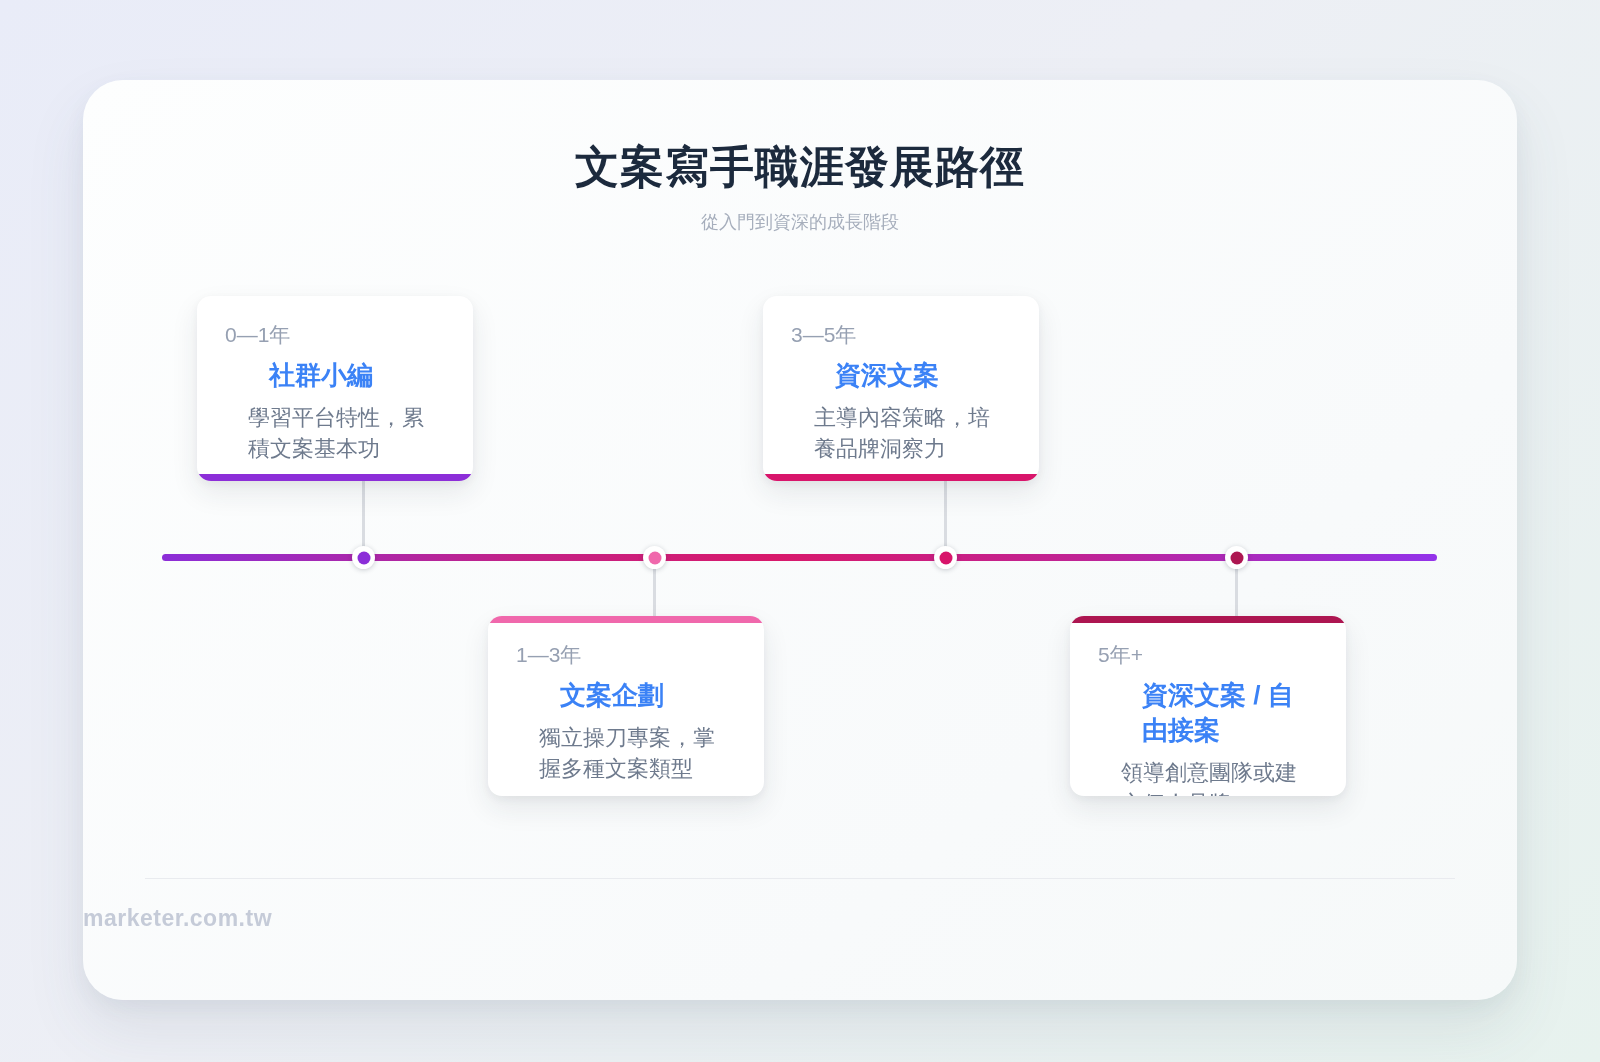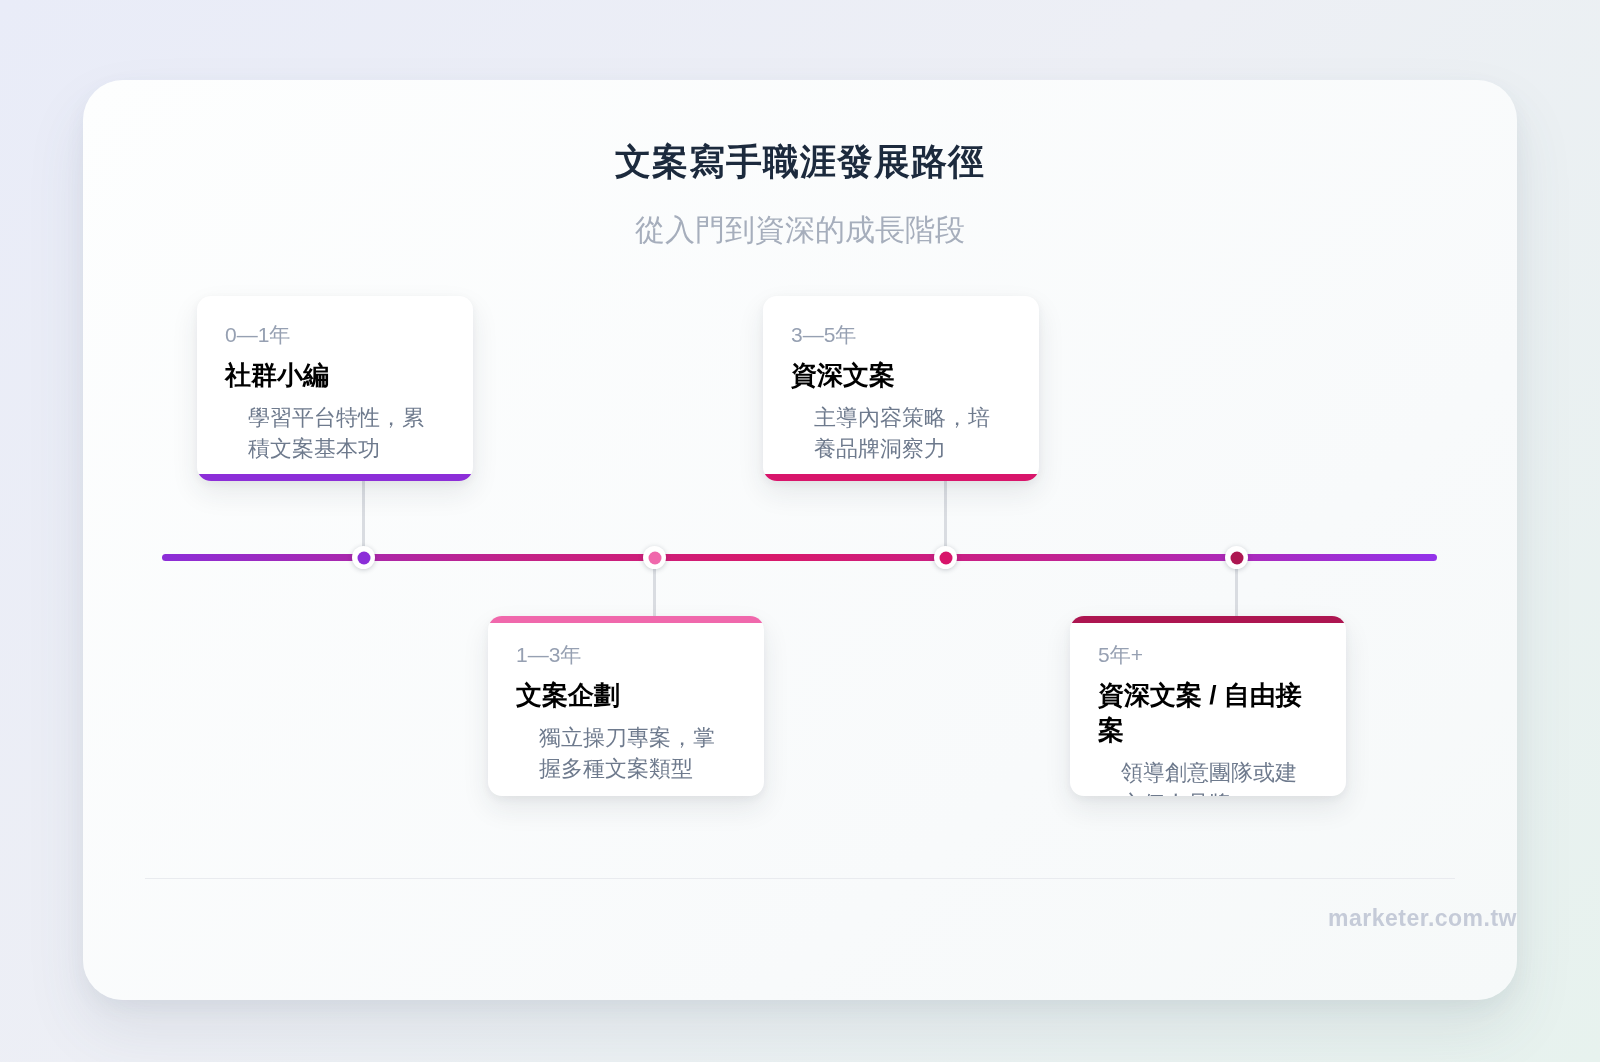--- a/index.html
+++ b/index.html
@@ -15,30 +15,30 @@
     left: 83px; top: 80px;
     width: 1434px; height: 920px;
     background: linear-gradient(140deg, #FDFEFE 0%, #F8FAFB 70%, #F6F9F9 100%);
     border-radius: 40px;
     box-shadow: 0 30px 60px rgba(71, 85, 105, 0.10), 0 8px 20px rgba(71, 85, 105, 0.06);
   }
   .title {
     position: absolute;
     left: 0; right: 0; top: 58px;
     text-align: center;
-    font-size: 36px;
+    font-size: 44px;
     font-weight: 700;
     letter-spacing: 1px;
     color: #1C2A3D;
   }
   .subtitle {
     position: absolute;
     left: 0; right: 0; top: 130px;
     text-align: center;
-    font-size: 30px;
+    font-size: 18px;
     font-weight: 400;
     color: #A6AEBC;
   }
   .stage-card {
     position: absolute;
     width: 276px;
     background: #FFFFFF;
     border-radius: 14px;
     box-shadow: 0 12px 28px rgba(30, 41, 59, 0.09), 0 3px 8px rgba(30, 41, 59, 0.05);
     overflow: hidden;
@@ -58,22 +58,23 @@
   .stage-card.below .accent-bar { top: 0; }
   .period {
     font-size: 21px;
     font-weight: 500;
     color: #96A0B2;
     margin-bottom: 9px;
   }
   .stage-name {
     font-size: 26px;
     font-weight: 700;
-    color: #000000;
+    color: #3b82f6;
     margin-bottom: 9px;
+    margin-left: 44px;
   }
   .stage-desc {
     font-size: 22px;
     font-weight: 400;
     color: #6E7A8D;
     line-height: 31px;
     margin-left: 23px;
   }
   .connector {
     position: absolute;
@@ -110,21 +111,21 @@
   }
   .footer-divider {
     position: absolute;
     left: 62px; top: 798px;
     width: 1310px; height: 1px;
     background: #E9EBEF;
   }
   .footer-domain {
     position: absolute;
     left: 0; right: 0; top: 825px;
-    text-align: right;
+    text-align: left;
     font-size: 23px;
     font-weight: 600;
     color: #C5CBD8;
     letter-spacing: 0.5px;
   }
 </style>
 </head>
 <body>
 
 <div class="panel">

